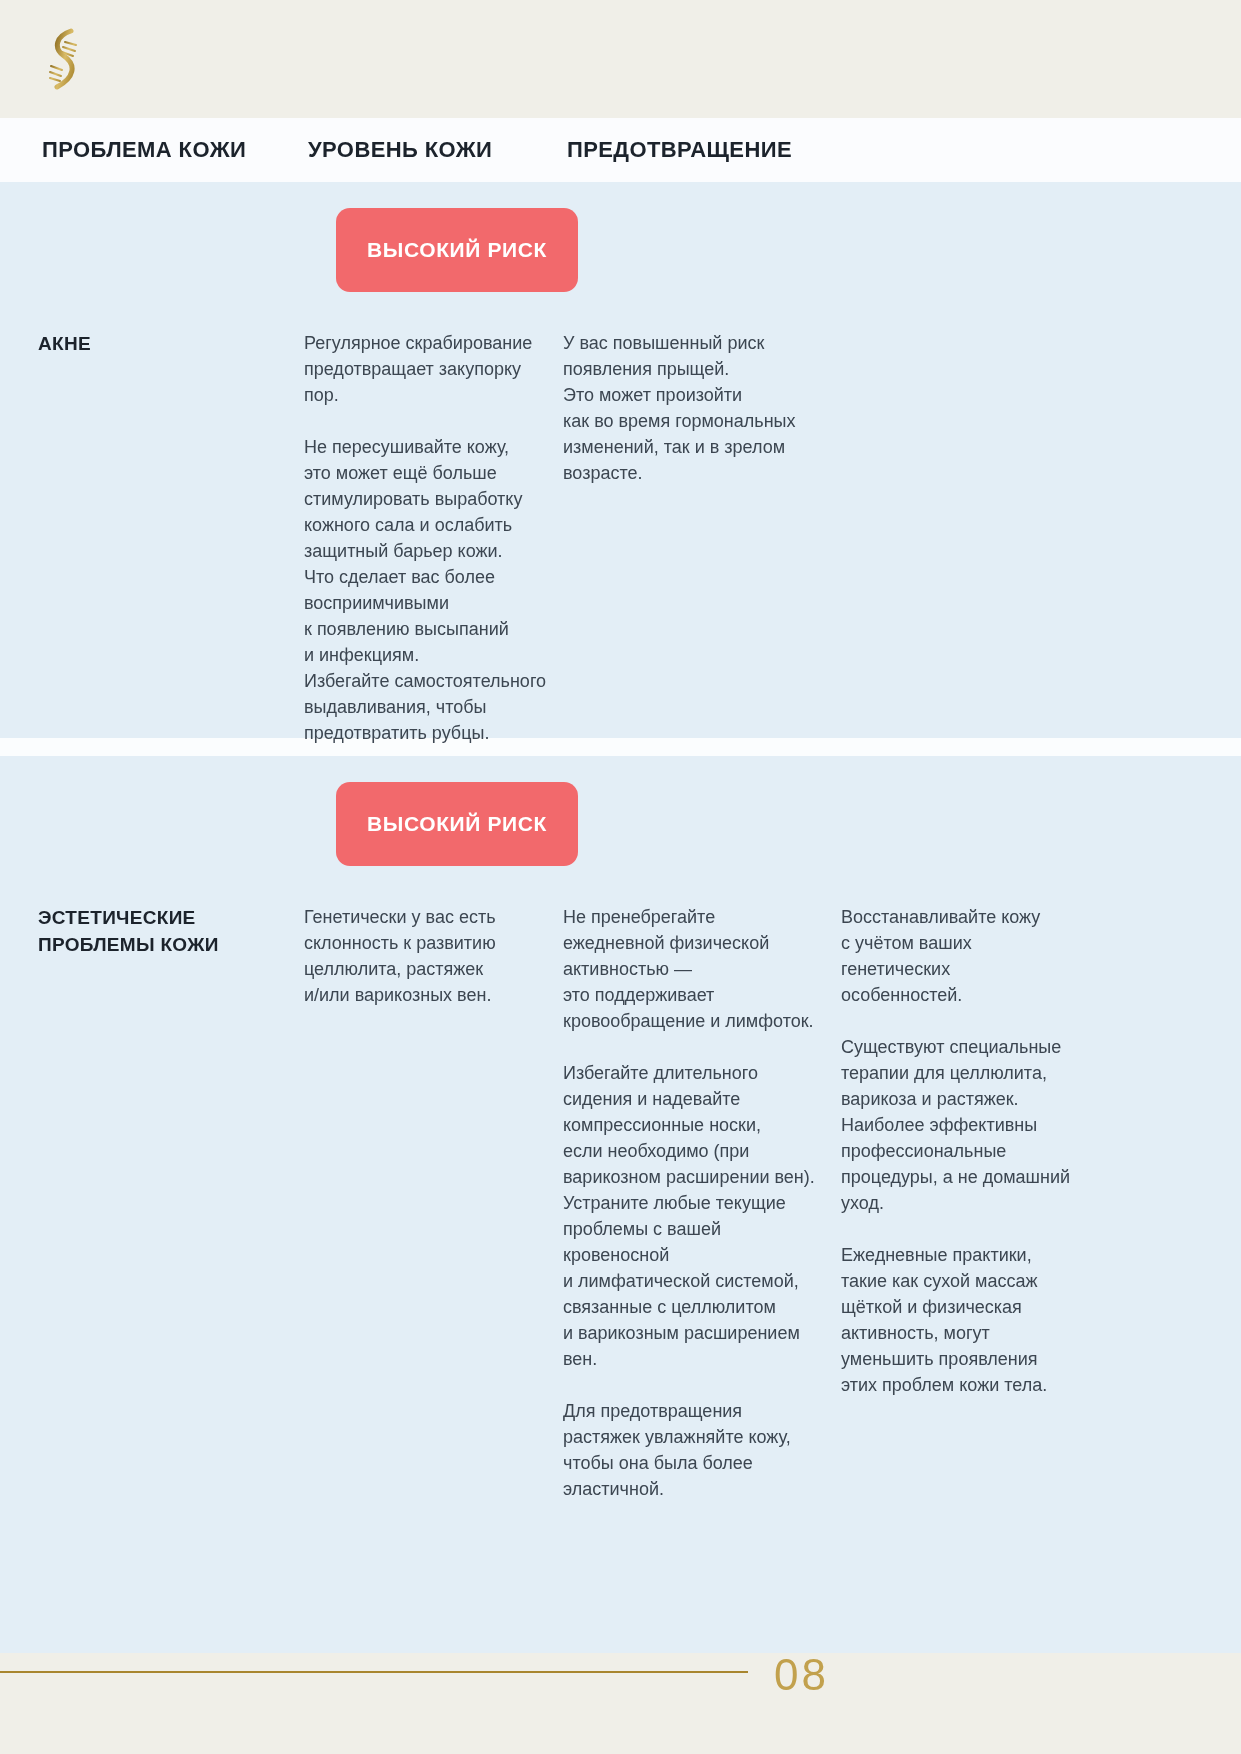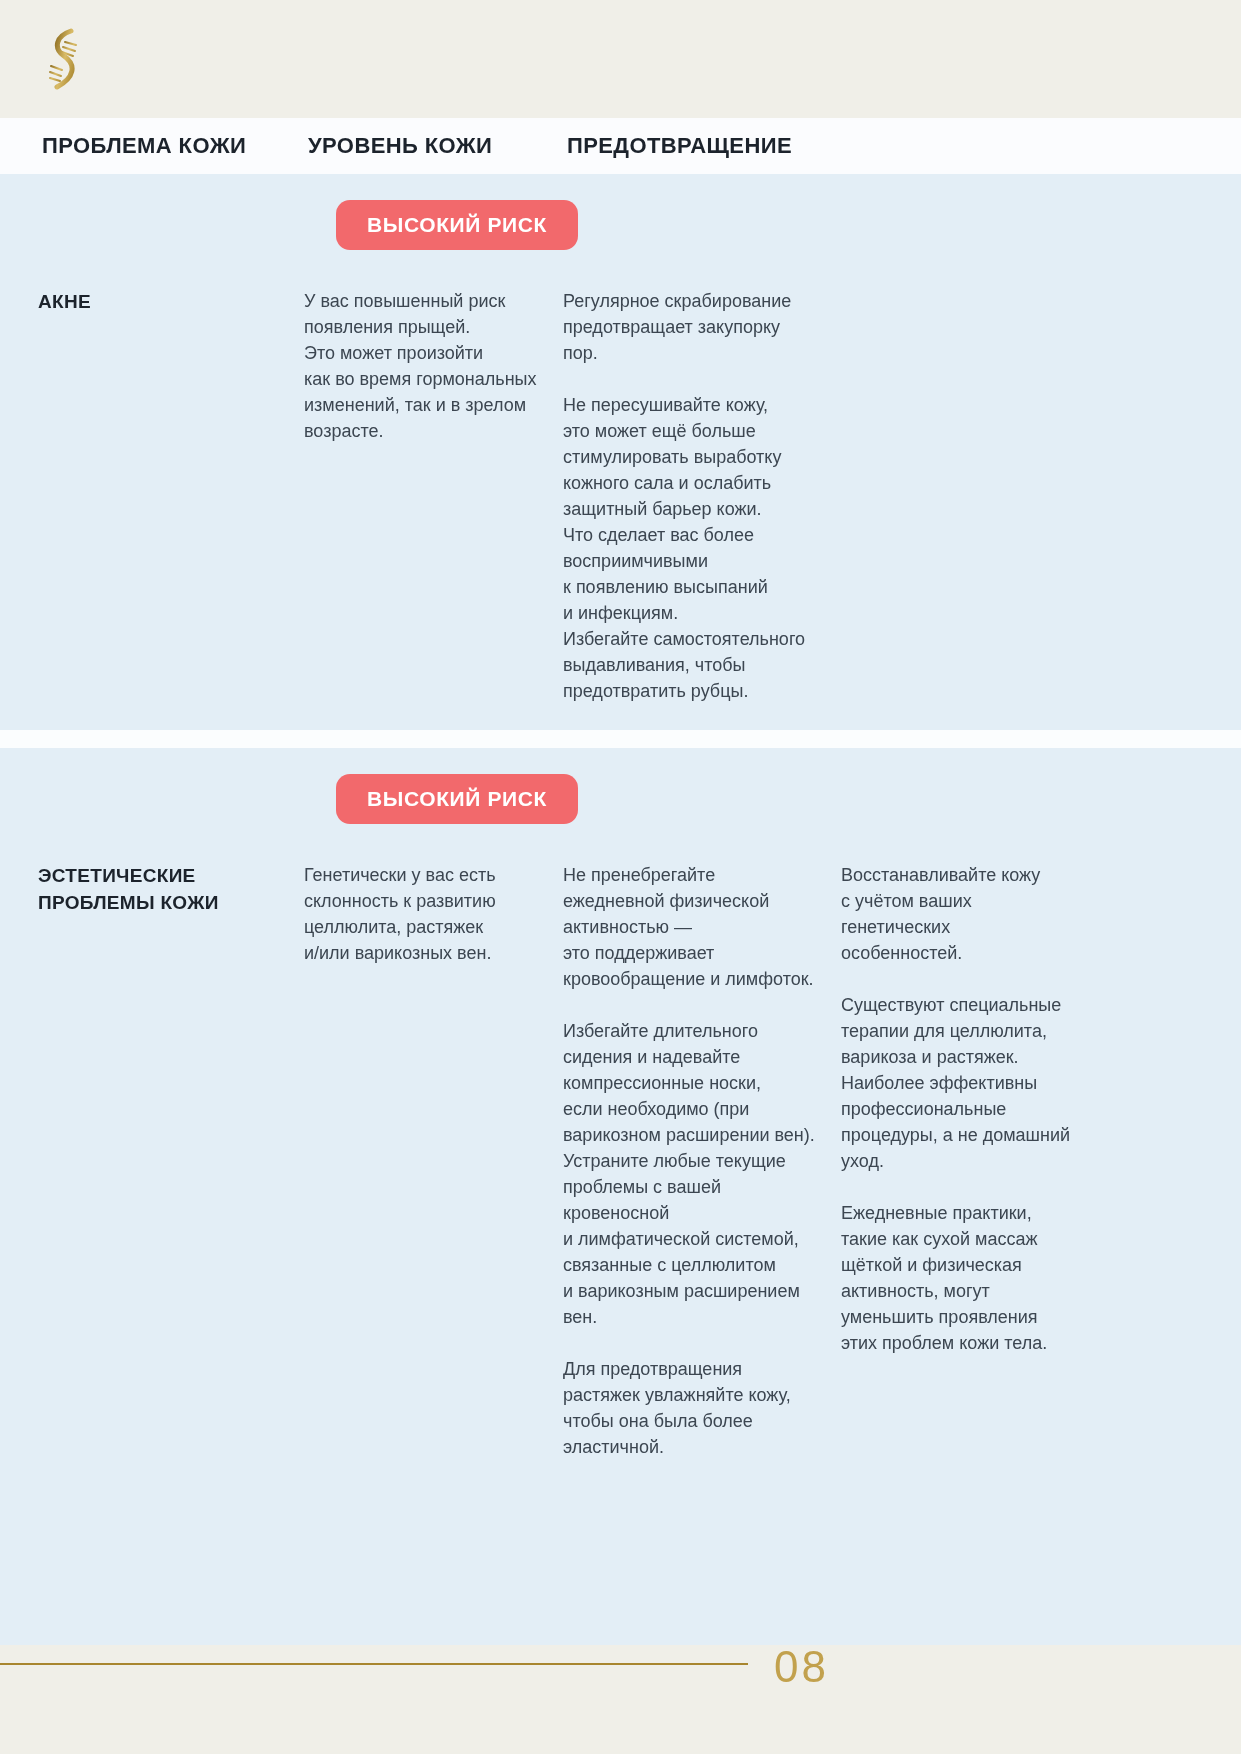--- a/index.html
+++ b/index.html
@@ -4,33 +4,33 @@
 <style>
   * { margin:0; padding:0; box-sizing:border-box; }
   body { background:#888; font-family:"Liberation Sans", sans-serif; }
   .page {
     width:1241px; height:1754px; position:relative;
     background:#f0efe8; overflow:hidden; margin:0 auto;
   }
   .top-band { height:118px; background:#f0efe8; position:relative; }
   .logo { position:absolute; left:44px; top:28px; width:38px; height:62px; }
   .col-header-band {
-    height:56px; background:#fbfcfe;
+    height:64px; background:#fbfcfe;
     display:grid; grid-template-columns:266px 259px 278px 1fr;
     align-items:center; padding-left:42px;
   }
   .col-title {
     font-weight:bold; font-size:22px; color:#1c232c; letter-spacing:0.4px;
   }
   .section { background:#e3eef6; padding-top:26px; }
   .section-1 { height:556px; }
   .gap-band { height:18px; background:#fbfdfe; }
   .section-2 { height:897px; }
   .badge {
-    margin-left:336px; width:242px; height:50px;
+    margin-left:336px; width:242px; height:84px;
     background:#f2696c; border-radius:14px;
     display:flex; align-items:center; justify-content:center;
     color:#ffffff; font-weight:bold; font-size:21px; letter-spacing:0.6px;
   }
   .content-row {
     display:grid; grid-template-columns:266px 259px 278px 1fr;
     padding-left:38px; padding-right:30px; margin-top:38px;
   }
   .problem-cell {
     font-weight:bold; font-size:19px; color:#1c232c;
@@ -75,42 +75,42 @@
   <div class="col-header-band">
     <div class="col-title">ПРОБЛЕМА КОЖИ</div>
     <div class="col-title">УРОВЕНЬ КОЖИ</div>
     <div class="col-title">ПРЕДОТВРАЩЕНИЕ</div>
   </div>
 
   <div class="section section-1">
     <div class="badge">ВЫСОКИЙ РИСК</div>
     <div class="content-row">
       <div class="problem-cell">АКНЕ</div>
-      <div class="text-cell">У вас повышенный риск
-появления прыщей.
-Это может произойти
-как во время гормональных
-изменений, так и в зрелом
-возрасте.</div>
       <div class="text-cell">Регулярное скрабирование
 предотвращает закупорку
 пор.
 
 Не пересушивайте кожу,
 это может ещё больше
 стимулировать выработку
 кожного сала и ослабить
 защитный барьер кожи.
 Что сделает вас более
 восприимчивыми
 к появлению высыпаний
 и инфекциям.
 Избегайте самостоятельного
 выдавливания, чтобы
 предотвратить рубцы.</div>
+      <div class="text-cell">У вас повышенный риск
+появления прыщей.
+Это может произойти
+как во время гормональных
+изменений, так и в зрелом
+возрасте.</div>
     </div>
   </div>
 
   <div class="gap-band"></div>
 
   <div class="section section-2">
     <div class="badge">ВЫСОКИЙ РИСК</div>
     <div class="content-row">
       <div class="problem-cell">ЭСТЕТИЧЕСКИЕ
 ПРОБЛЕМЫ КОЖИ</div>

